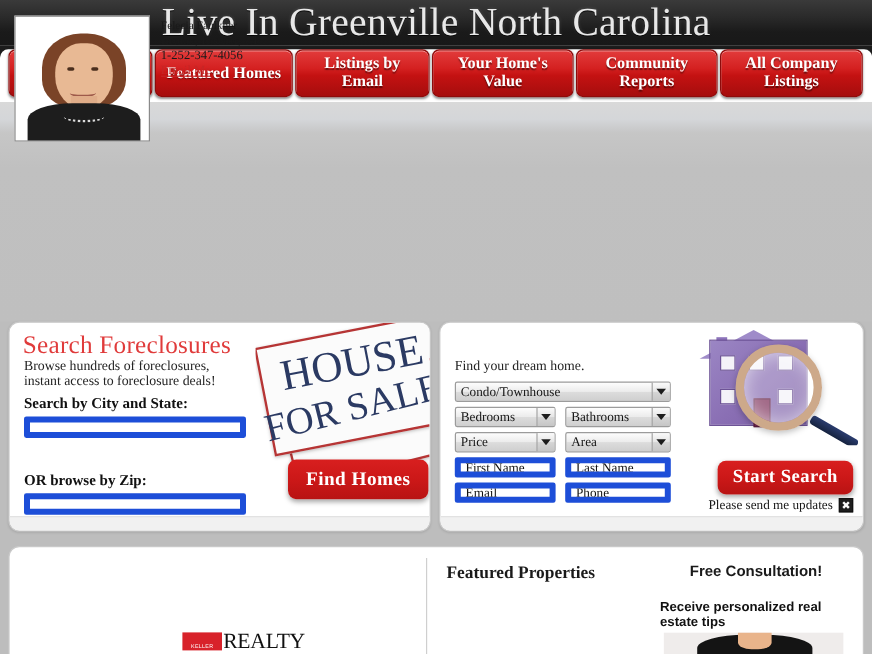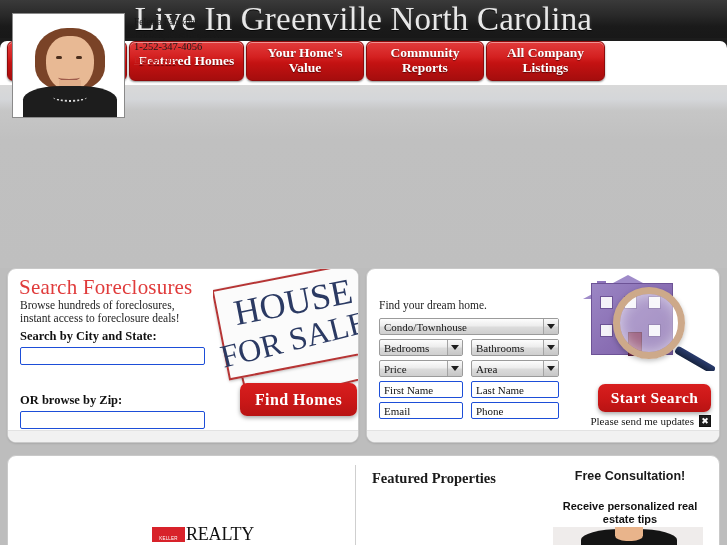--- a/index.html
+++ b/index.html
@@ -109,21 +109,21 @@
     position: absolute; left: 12px;
     color: #111;
     font-family: "Liberation Serif", serif;
     font-size: 12.5px;
     font-weight: bold;
   }
 
   .txtbox {
     position: absolute;
     background: #fff;
-    border: 1px solid #1d4ed8;
+    border: 5px solid #1d4ed8;
     border-radius: 2px;
     font-family: "Liberation Serif", serif;
     font-size: 11px;
     color: #111;
     padding: 0 4px;
     line-height: 1;
   }
   .txtbox::placeholder { color: #222; opacity: 1; }
 
   .selbox {
@@ -330,21 +330,21 @@
     font-size: 14.5px; font-weight: bold; color: #1a1a1a;
   }
   #consult-title {
     position: absolute; left: 560px; top: 469px;
     width: 140px; text-align: center;
     font-family: "Liberation Sans", sans-serif;
     font-size: 12.5px; font-weight: bold; color: #1a1a1a;
   }
   #consult-sub {
     position: absolute; left: 550px; top: 500px;
-    width: 160px; text-align: center;
+    width: 160px; text-align: left;
     font-family: "Liberation Sans", sans-serif;
     font-size: 11px; font-weight: bold; color: #111;
     line-height: 13px;
   }
   #consult-person {
     position: absolute; left: 553px; top: 527px; width: 150px; height: 18px;
     overflow: hidden;
   }
   #cp-bg { position: absolute; inset: 0; background: #efeceb; }
   #cp-shoulders {
@@ -362,20 +362,21 @@
 <div id="header-bar">
   <div id="site-title">Live In Greenville North Carolina</div>
 </div>
 
 <div id="nav-strip">
   <div id="nav-plate"></div>
 </div>
 <div id="nav-buttons">
   <div class="nav-btn w1">Find A Home</div>
   <div class="nav-btn w2">Featured Homes</div>
+  <div class="nav-btn w3">Listings by Email</div>
   <div class="nav-btn w4">Your Home's
 Value</div>
   <div class="nav-btn w5">Community
 Reports</div>
   <div class="nav-btn w6">All Company
 Listings</div>
 </div>
 
 <div id="banner-area"></div>
 

